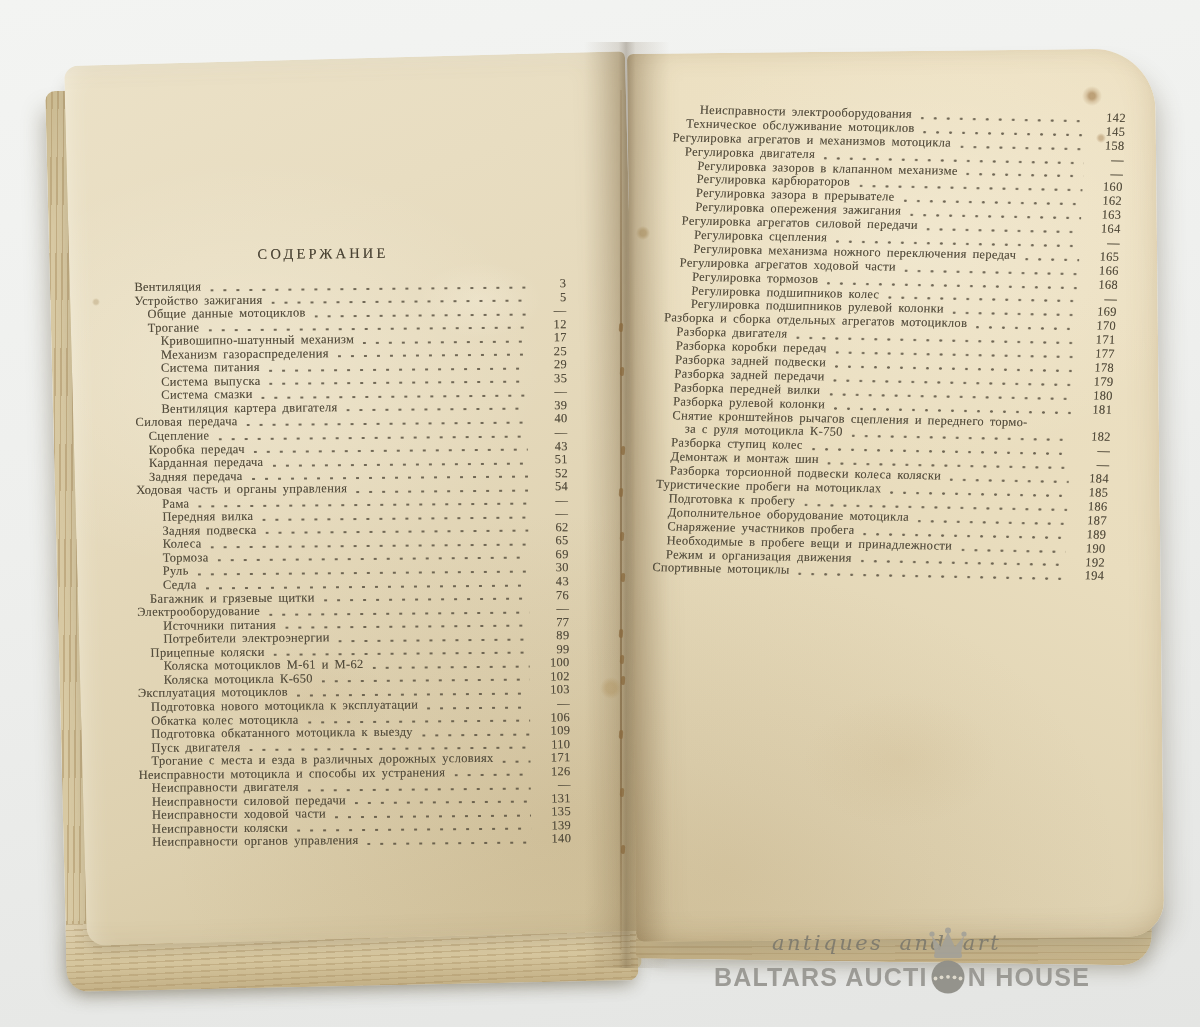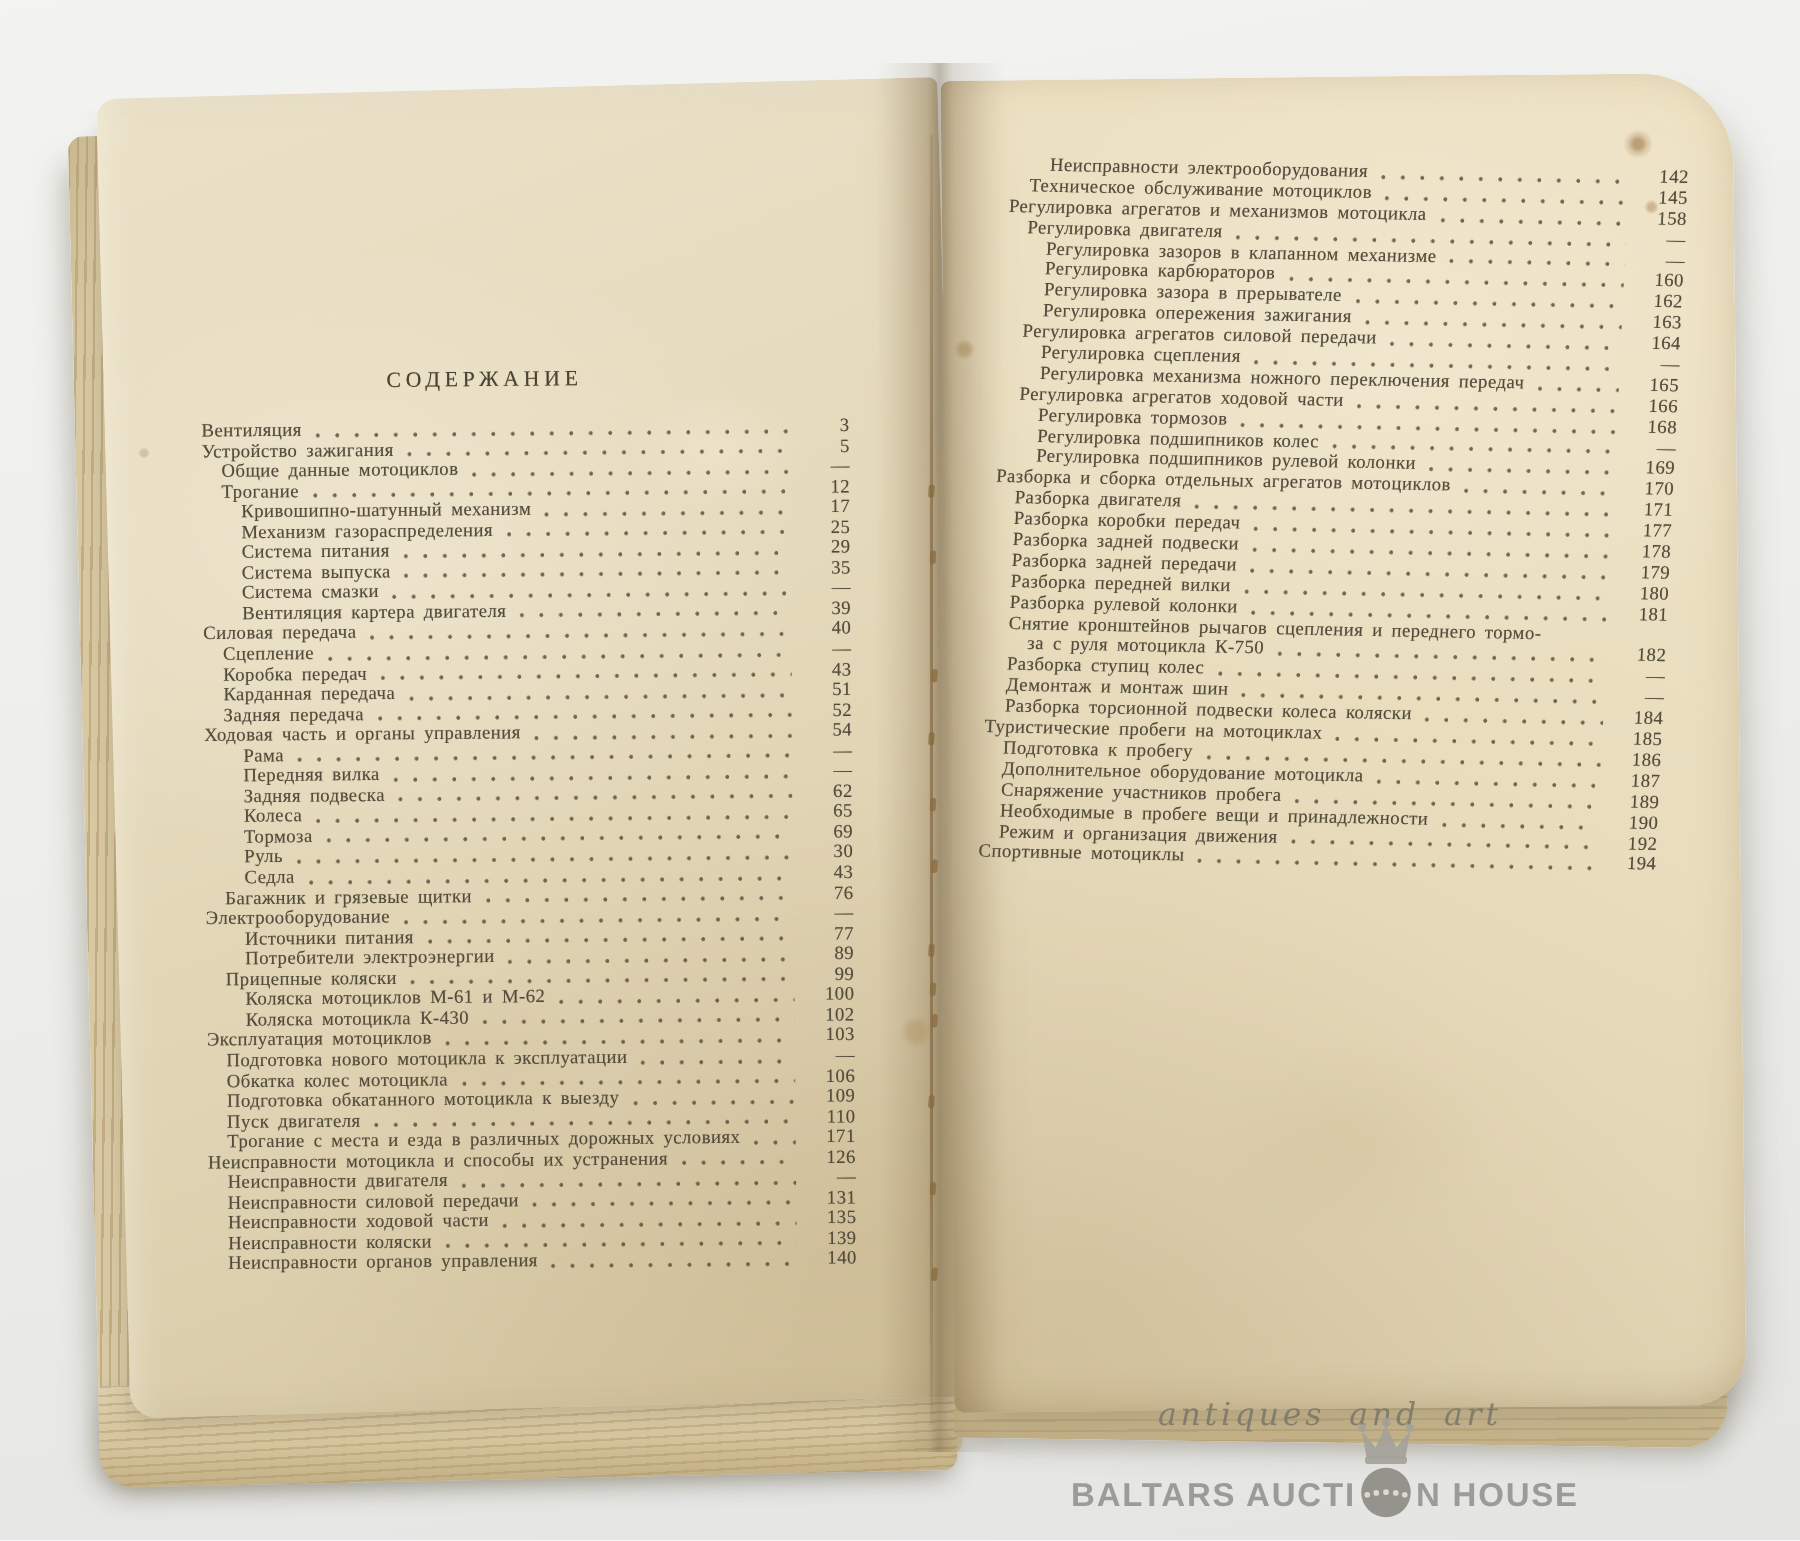--- a/index.html
+++ b/index.html
@@ -114,22 +114,22 @@
   }
   .toc-num{min-width:34px;text-align:right;}
   
   .watermark{position:absolute;left:714px;top:931px;width:430px;z-index:9;pointer-events:none;}
   .wm-tagline{
     margin-left:58px;font-family:"DejaVu Serif","Liberation Serif",serif;
     font-style:italic;font-size:21px;line-height:24px;letter-spacing:2.5px;word-spacing:7px;
     color:rgba(120,117,107,0.85);
   }
   .wm-brand{
-    margin-top:19px;font-family:"Liberation Sans","DejaVu Sans",sans-serif;
-    font-weight:bold;font-size:22px;line-height:34px;letter-spacing:1.2px;
+    margin-top:1px;font-family:"Liberation Sans","DejaVu Sans",sans-serif;
+    font-weight:bold;font-size:25px;line-height:34px;letter-spacing:1.2px;
     color:rgba(150,149,143,0.92);white-space:nowrap;
   }
   .wm-orb-space{display:inline-block;position:relative;width:40px;height:30px;vertical-align:baseline;}
   .wm-logo{position:absolute;left:-3px;top:-29px;width:46px;height:68px;}
 </style>
 </head>
 <body>
 
 <div class="scene">
 
@@ -301,21 +301,21 @@
           <span class="toc-label">Прицепные коляски</span>
           <span class="leader"></span>
           <span class="toc-num">99</span>
         </div>
         <div class="toc-row" style="padding-left: 26px;">
           <span class="toc-label">Коляска мотоциклов М-61 и М-62</span>
           <span class="leader"></span>
           <span class="toc-num">100</span>
         </div>
         <div class="toc-row" style="padding-left: 26px;">
-          <span class="toc-label">Коляска мотоцикла К-430</span>
+          <span class="toc-label">Коляска мотоцикла К-650</span>
           <span class="leader"></span>
           <span class="toc-num">102</span>
         </div>
         <div class="toc-row" style="padding-left: 0px;">
           <span class="toc-label">Эксплуатация мотоциклов</span>
           <span class="leader"></span>
           <span class="toc-num">103</span>
         </div>
         <div class="toc-row" style="padding-left: 13px;">
           <span class="toc-label">Подготовка нового мотоцикла к эксплуатации</span>

